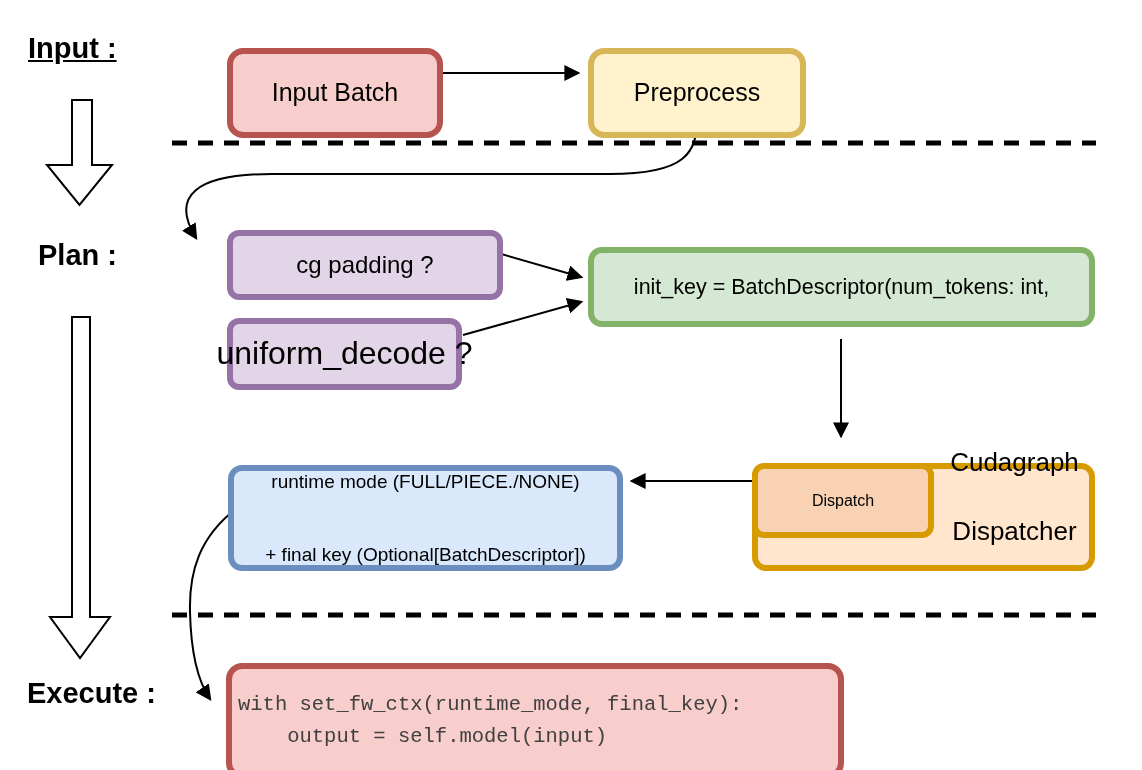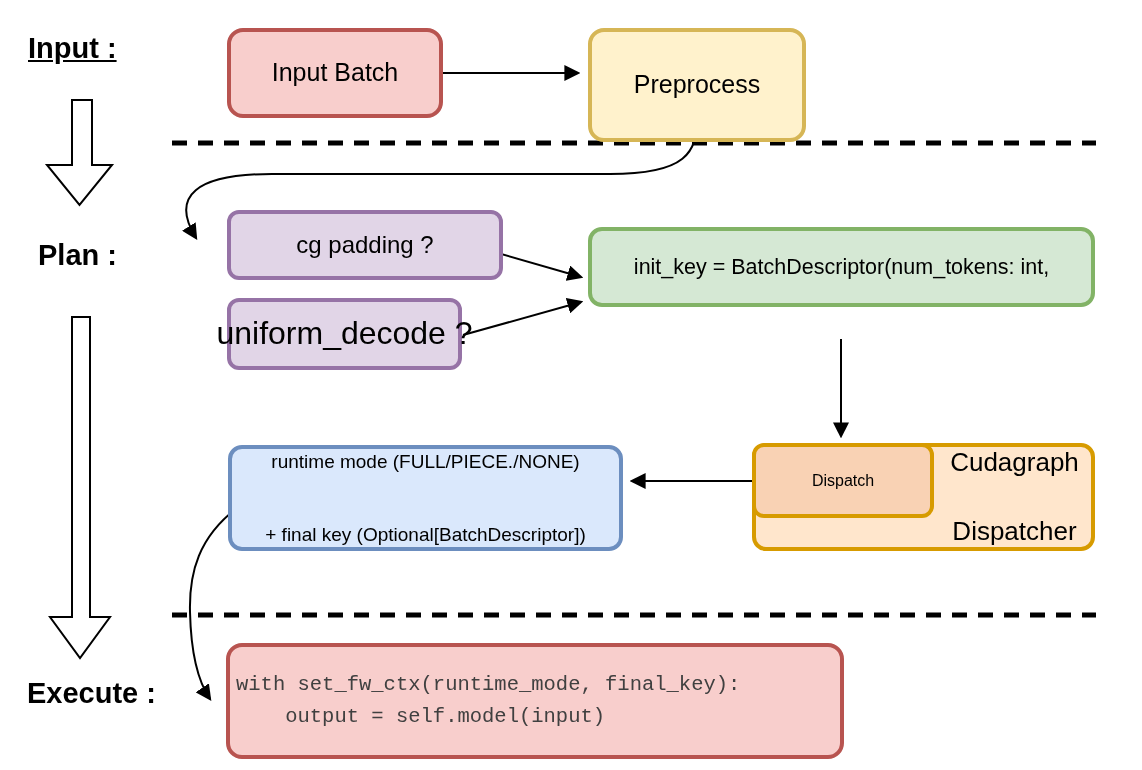--- a/index.html
+++ b/index.html
@@ -3,23 +3,23 @@
 <meta charset="utf-8">
 <style>
   html,body{margin:0;padding:0;background:#ffffff;}
   #canvas{
     position:relative;width:1142px;height:770px;background:#ffffff;
     font-family:"Liberation Sans",sans-serif;overflow:hidden;
   }
   #wires{position:absolute;left:0;top:0;z-index:0;}
   .node{
     position:absolute;z-index:1;box-sizing:border-box;
-    border:4px solid #701a75;display:flex;flex-direction:column;
+    border:6px solid #701a75;display:flex;flex-direction:column;
     align-items:center;justify-content:center;
-    color:#000;text-align:center;line-height:1.35;
+    color:#000;text-align:center;line-height:1.35;margin-top:20px;
   }
   .node .ln{white-space:pre;}
   .seclabel{
     position:absolute;z-index:1;font-weight:700;font-size:29px;color:#000;
     white-space:pre;
   }
   .codebox{
     font-family:"Liberation Mono",monospace;
     align-items:flex-start;justify-content:center;
     text-align:center;color:#404040;
@@ -61,21 +61,21 @@
   </svg>
 
   <div class="seclabel" style="left:28px;top:32px;text-decoration:underline;">Input :</div>
   <div class="seclabel" style="left:38px;top:239px;">Plan :</div>
   <div class="seclabel" style="left:27px;top:677px;">Execute :</div>
 
   <div class="node" style="left: 227px; top: 28px; width: 216px; height: 90px; border-radius: 16px; font-size: 25px; background-color: rgb(248, 206, 204); border-color: rgb(184, 84, 80);">
     <div class="ln">Input Batch</div>
   </div>
 
-  <div class="node" style="left: 588px; top: 28px; width: 218px; height: 114px; border-radius: 16px; font-size: 25px; background-color: rgb(255, 242, 204); border-color: rgb(214, 182, 86);">
+  <div class="node" style="left: 588px; top: 28px; width: 218px; height: 90px; border-radius: 16px; font-size: 25px; background-color: rgb(255, 242, 204); border-color: rgb(214, 182, 86);">
     <div class="ln">Preprocess</div>
   </div>
 
   <div class="node" style="left: 227px; top: 210px; width: 276px; height: 70px; border-radius: 12px; font-size: 24px; background-color: rgb(225, 213, 231); border-color: rgb(150, 115, 166);">
     <div class="ln">cg padding ?</div>
   </div>
 
   <div class="node" style="left: 227px; top: 298px; width: 235px; height: 72px; border-radius: 12px; font-size: 32px; background-color: rgb(225, 213, 231); border-color: rgb(150, 115, 166);">
     <div class="ln">uniform_decode ?</div>
   </div>

